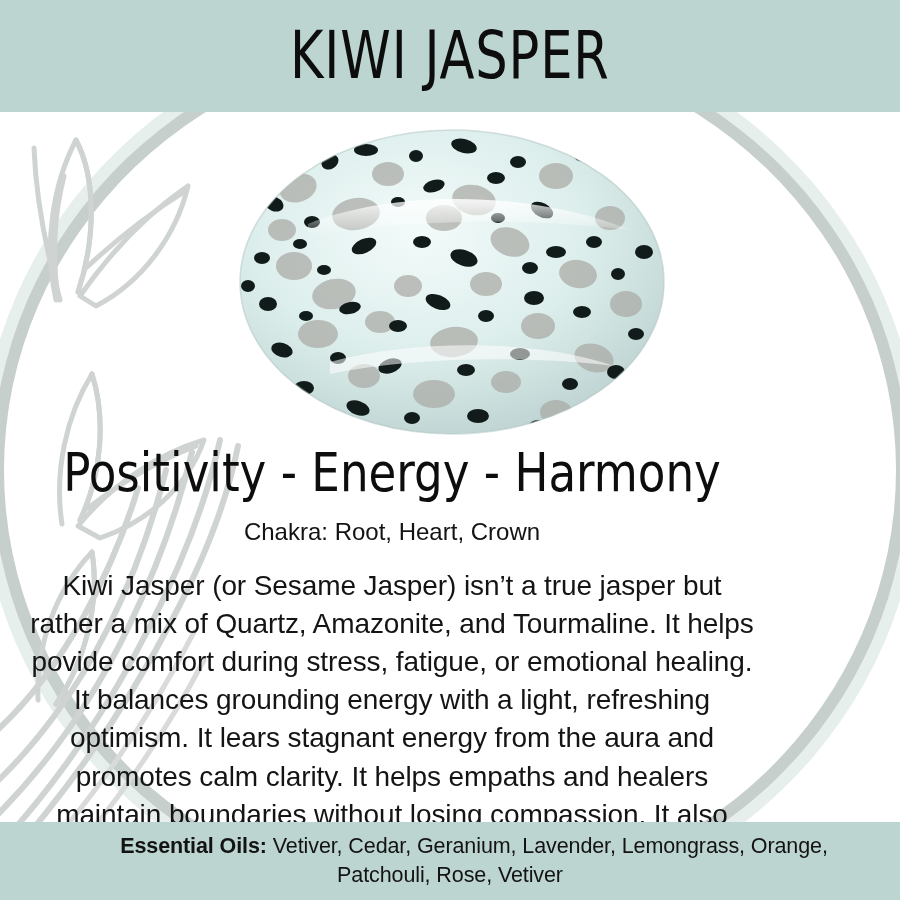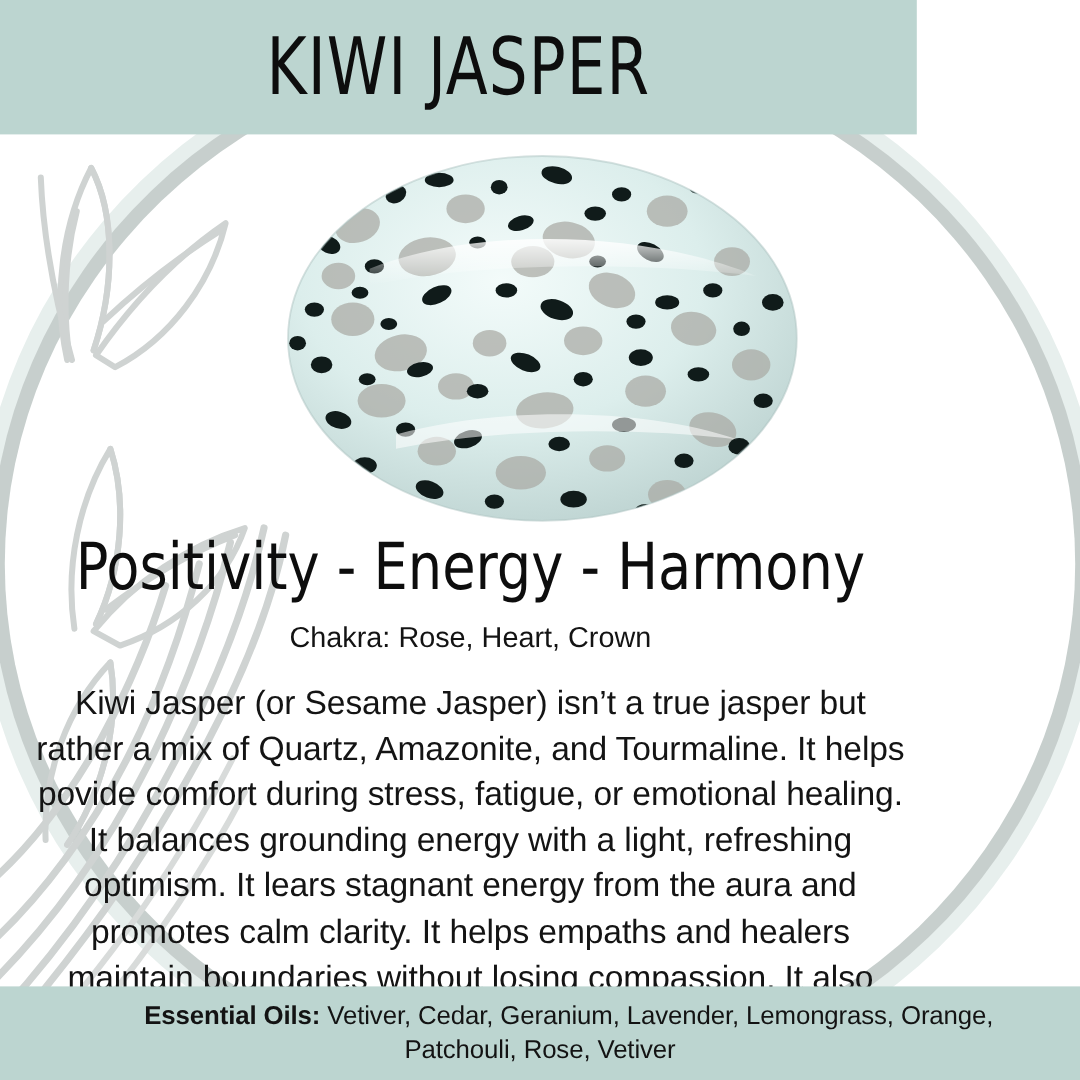--- a/index.html
+++ b/index.html
@@ -11,21 +11,21 @@
     position:relative;
   }
 
   .card { position:relative; width:900px; height:900px; overflow:hidden; background:#ffffff; }
 
   
   .decor { position:absolute; inset:0; width:900px; height:900px; pointer-events:none; }
 
   
   .header-band {
-    position:absolute; left:0; top:0; width:764px; height:112px;
+    position:absolute; left:0; top:0; width:900px; height:112px;
     background:#bcd5d0; z-index:3;
     display:flex; align-items:center; justify-content:center;
   }
   .title {
     font-family:"DejaVu Sans Condensed","Liberation Sans", sans-serif;
     font-size:66px; font-weight:300; letter-spacing:1px;
     color:#0d0d0d; line-height:1;
     transform:scaleX(0.86); transform-origin:center;
     white-space:nowrap;
   }
@@ -234,21 +234,21 @@
       <ellipse cx="214" cy="156" rx="212" ry="152" fill="none" stroke="#aec3c1" stroke-width="1.5" opacity=".5"></ellipse>
     </svg>
   </div>
 
   <div class="content">
 
     <div class="tagline">Positivity - Energy - Harmony</div>
 
     <div class="chakra">
       <span class="lbl">Chakra:</span>
-      <span>Rose, Heart, Crown</span>
+      <span>Root, Heart, Crown</span>
     </div>
 
     <div class="body-copy">
       <p>Kiwi Jasper (or Sesame Jasper) isn’t a true jasper but rather a mix of Quartz, Amazonite, and Tourmaline. It helps povide comfort during stress, fatigue, or emotional healing. It balances grounding energy with a light, refreshing optimism. It lears stagnant energy from the aura and promotes calm clarity. It helps empaths and healers maintain boundaries without losing compassion. It also encourages self-care, mindfulness, and emotional resilience. Perfect for anyone supporting others or going through emotional recovery.</p>
     </div>
   </div>
 
   <div class="footer-band">
     <div class="oils">
       <span class="lbl">Essential Oils:</span>

